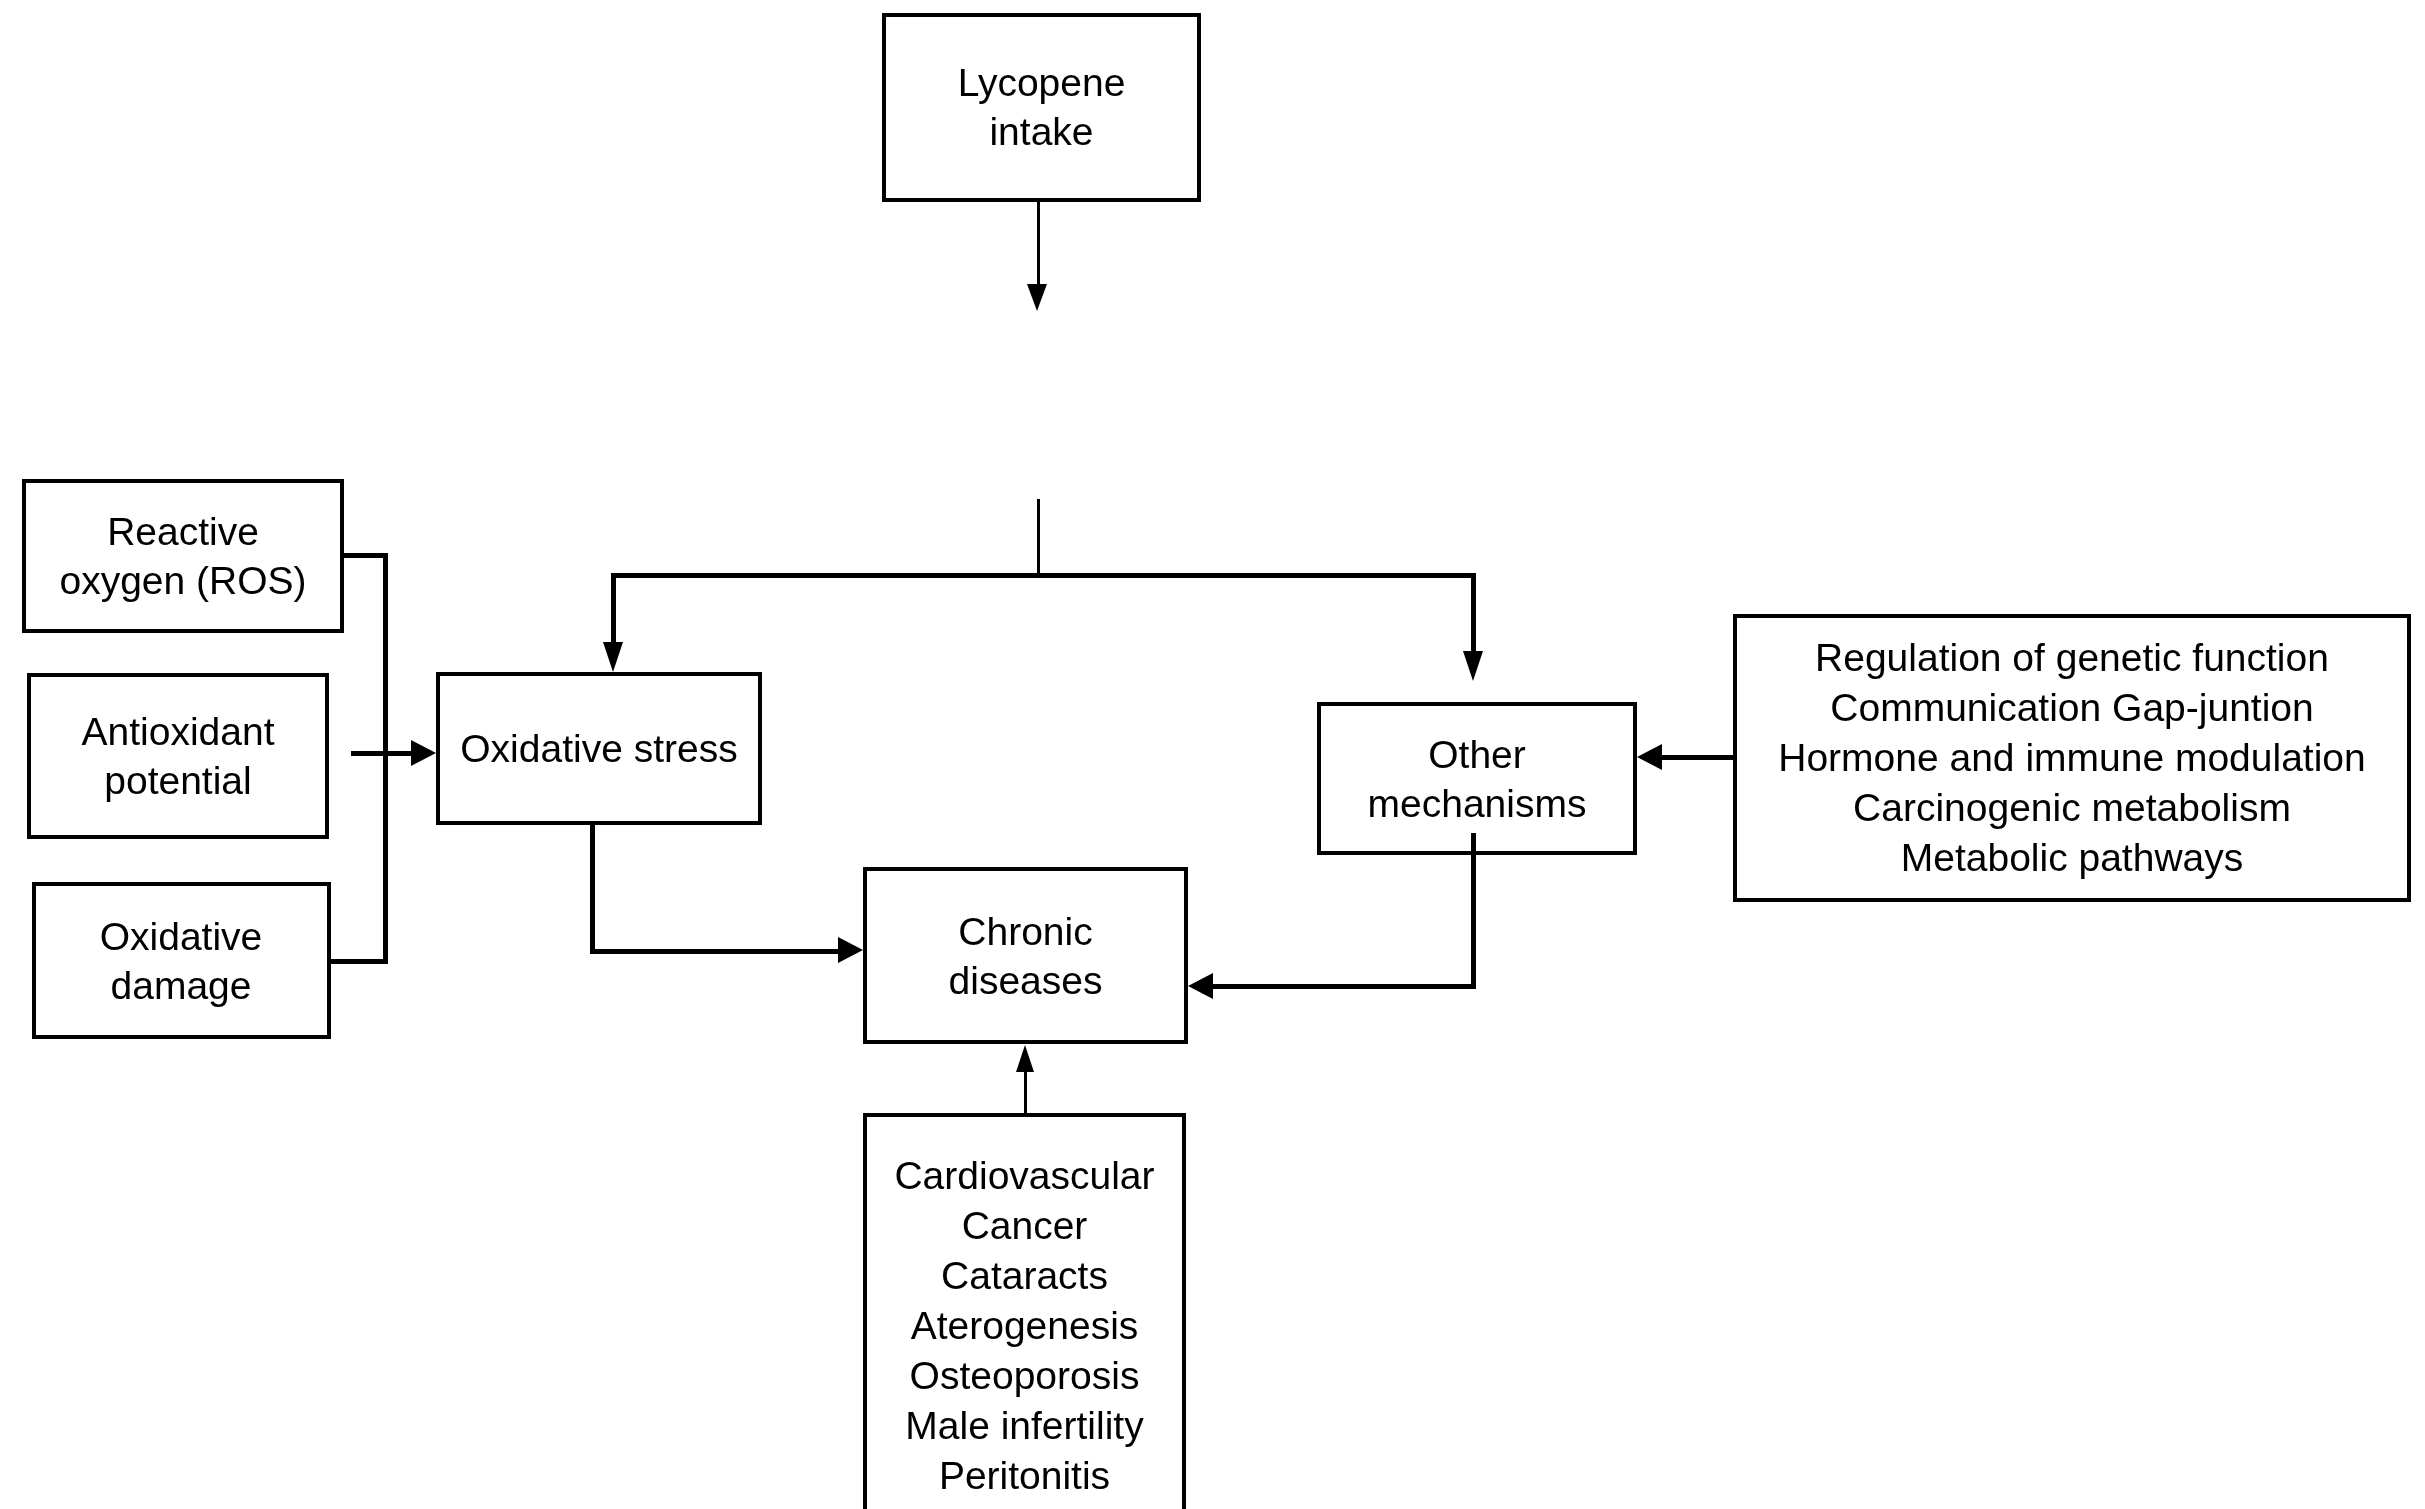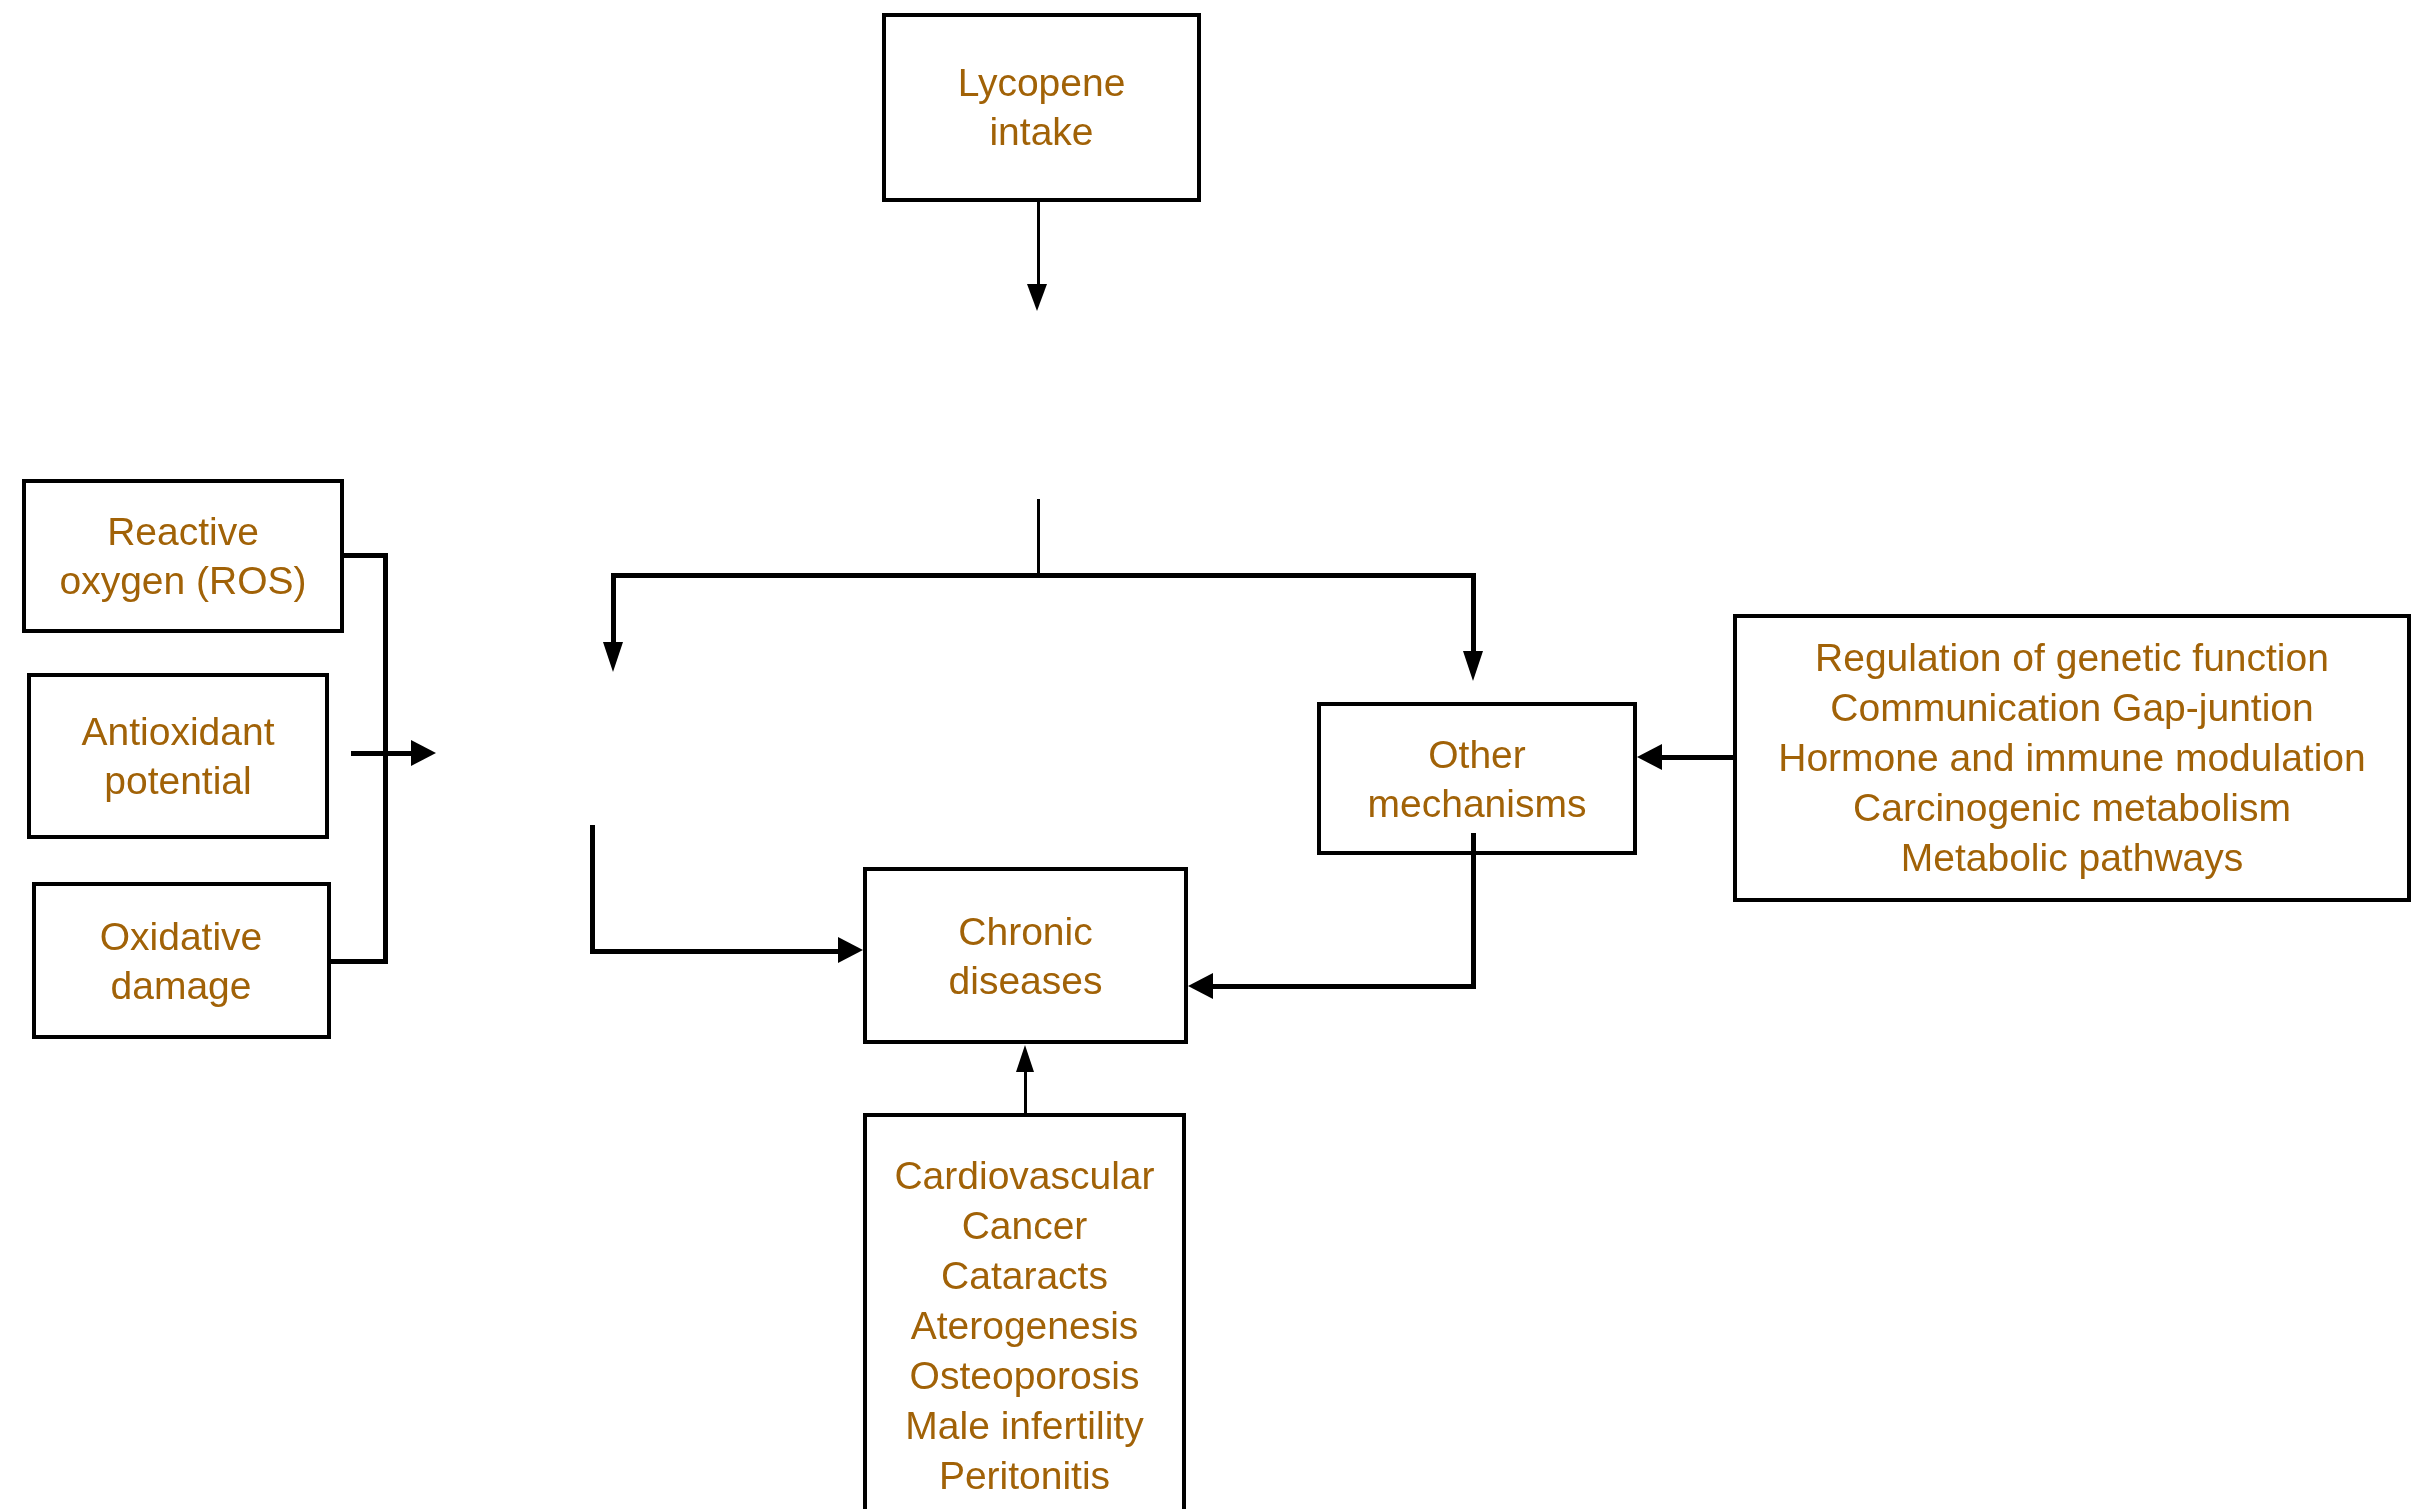--- a/index.html
+++ b/index.html
@@ -2,21 +2,21 @@
 <html style="font-size:12.6px"><head>
 <meta charset="utf-8">
 <style>
   html, body { margin: 0; padding: 0; background: #ffffff; }
   #canvas {
     position: relative;
     width: 2426px;
     height: 1509px;
     background: #ffffff;
     font-family: "Liberation Sans", sans-serif;
-    color: #a16207;
+    color: #000000;
   }
   .node {
     position: absolute;
     box-sizing: border-box;
     border: 4.7px solid #000000;
     background: #ffffff;
     display: flex;
     flex-direction: column;
     align-items: center;
     justify-content: center;
@@ -54,20 +54,23 @@
   <div class="node" style="left:27px; top:673px; width:302px; height:166px;">
     <span>Antioxidant</span>
     <span>potential</span>
   </div>
 
   <div class="node" style="left:31.5px; top:882px; width:299px; height:157px;">
     <span>Oxidative</span>
     <span>damage</span>
   </div>
 
+  <div class="node" style="left:436px; top:672px; width:326px; height:153px;">
+    <span>Oxidative stress</span>
+  </div>
 
   <div class="node" style="left:1317px; top:702px; width:320px; height:153px;">
     <span>Other</span>
     <span>mechanisms</span>
   </div>
 
   <div class="node" style="left:1733px; top:614px; width:678px; height:288px; line-height:50px;">
     <span>Regulation of genetic function</span>
     <span>Communication Gap-juntion</span>
     <span>Hormone and immune modulation</span>

